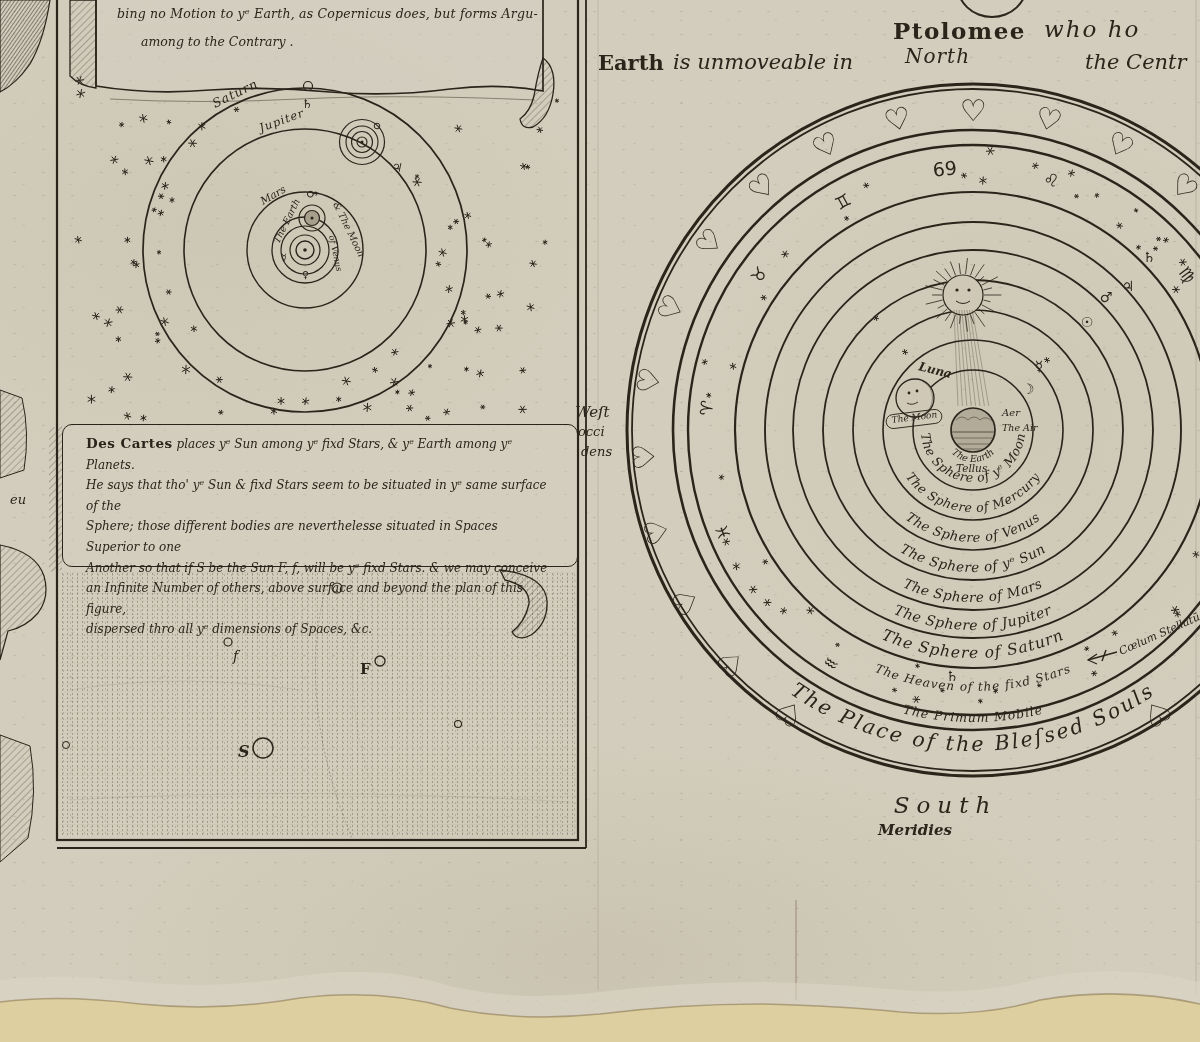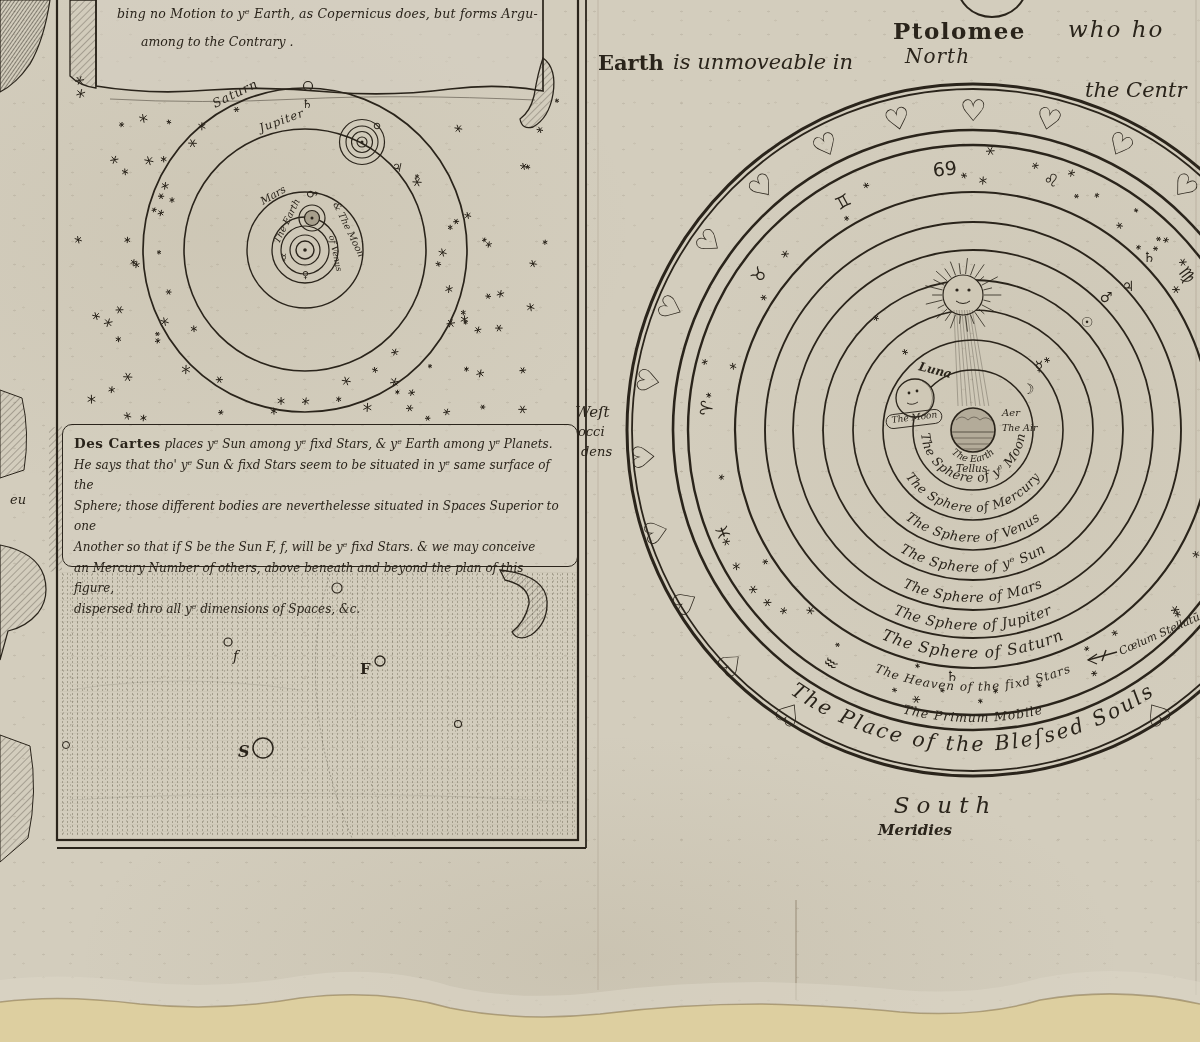--- a/index.html
+++ b/index.html
@@ -15,38 +15,38 @@
       radial-gradient(rgba(110,100,80,.16) 1px, transparent 1.4px),
       radial-gradient(rgba(110,100,80,.11) 1px, transparent 1.3px);
     background-size:auto,auto,auto,29px 23px,47px 41px;}
   svg{position:absolute;overflow:visible;}
   .abs{position:absolute;}
   
   .banner-l1{left:117px;top:6px;font-size:12.5px;font-style:italic;letter-spacing:.2px;}
   .banner-l2{left:141px;top:34px;font-size:12.5px;font-style:italic;}
   
   .descartes{left:62px;top:424px;width:516px;height:143px;border:1.7px solid #2a241b;
-     border-radius:10px;padding:8px 11px;font-size:12px;font-style:italic;line-height:20.6px;
+     border-radius:10px;padding:8px 23px;font-size:12px;font-style:italic;line-height:20.6px;
      background:rgba(214,208,196,.35);}
   .descartes b{font-style:normal;font-size:13.5px;letter-spacing:.5px;}
   
   .stipple{left:60px;top:572px;width:517px;height:264px;
     background-image:
       radial-gradient(rgba(88,82,64,.45) .7px, transparent 1px),
       radial-gradient(rgba(88,82,64,.30) .6px, transparent .9px),
       linear-gradient(rgba(120,112,90,.08) 1px, transparent 1px);
     background-size:5px 4px,7px 6px,7px 7px;opacity:.85;}
   
   .t-lead{left:598px;top:16px;font-size:23px;font-style:italic;}
   .t-name{left:893px;top:17px;font-size:23px;font-weight:bold;letter-spacing:1.5px;}
-  .t-tail{left:1044px;top:16px;font-size:23px;font-style:italic;letter-spacing:2px;white-space:nowrap;margin-left:24px;}
+  .t-tail{left:1044px;top:16px;font-size:23px;font-style:italic;letter-spacing:2px;white-space:nowrap;}
   .t2-bold{left:598px;top:50px;font-size:21px;font-weight:bold;text-align:center;}
   .t2-script{left:673px;top:50px;font-size:21px;font-style:italic;}
   .t-north{left:905px;top:44px;font-size:20px;font-style:italic;letter-spacing:1px;}
-  .t2-tail{left:1085px;top:50px;font-size:21px;font-style:italic;white-space:nowrap;margin-top:28px;}
+  .t2-tail{left:1085px;top:50px;font-size:21px;font-style:italic;white-space:nowrap;}
   .south{left:848px;top:792px;width:195px;text-align:center;font-size:23px;font-style:italic;letter-spacing:7px;}
   .meridies{left:878px;top:821px;width:180px;text-align:left;font-size:15px;font-weight:bold;font-style:italic;}
   .west{left:575px;top:402px;font-style:italic;line-height:20px;}
   .west .w1{font-size:15px;}
   .west .w2{font-size:13px;padding-left:3px;}
   .west .w3{font-size:13px;padding-left:6px;}
   .frag-eu{left:10px;top:492px;font-size:13px;font-style:italic;}
   .orb-top{left:956px;top:-50px;width:72px;height:68px;border:2.2px solid #2a241b;border-radius:50%;}
   .crease{background:rgba(110,95,70,.28);}
   .sphere-label{letter-spacing:.5px;}
@@ -230,21 +230,21 @@
 
   <div class="abs banner-l1">bing no Motion to yᵉ Earth, as Copernicus does, but forms Argu-</div>
   <div class="abs banner-l2">among to the Contrary .</div>
   <div class="abs frag-eu">eu</div>
 
   <div class="abs descartes">
     <div><b>Des Cartes</b><span> places yᵉ Sun among yᵉ fixd Stars, &amp; yᵉ Earth among yᵉ Planets.</span></div>
     <div>He says that tho' yᵉ Sun &amp; fixd Stars seem to be situated in yᵉ same surface of the</div>
     <div>Sphere; those different bodies are neverthelesse situated in Spaces Superior to one</div>
     <div>Another so that if S be the Sun F, f, will be yᵉ fixd Stars. &amp; we may conceive</div>
-    <div>an Mercury Number of others, above beneath and beyond the plan of this figure,</div>
+    <div>an Infinite Number of others, above surface and beyond the plan of this figure,</div>
     <div>dispersed thro all yᵉ dimensions of Spaces, &amp;c.</div>
   </div>
 
   <svg class="abs" id="ptolemaic" style="left:600px;top:60px" width="600" height="800" viewBox="0 0 600 800">
     <defs>
       <path id="arc30" d="M343 372 A30 30 0 0 0 403 372"></path>
       <path id="arc52" d="M321 370 A52 52 0 0 0 425 370"></path>
       <path id="arc82" d="M291 370 A82 82 0 0 0 455 370"></path>
       <path id="arc112" d="M261 370 A112 112 0 0 0 485 370"></path>
       <path id="arc142" d="M231 370 A142 142 0 0 0 515 370"></path>

